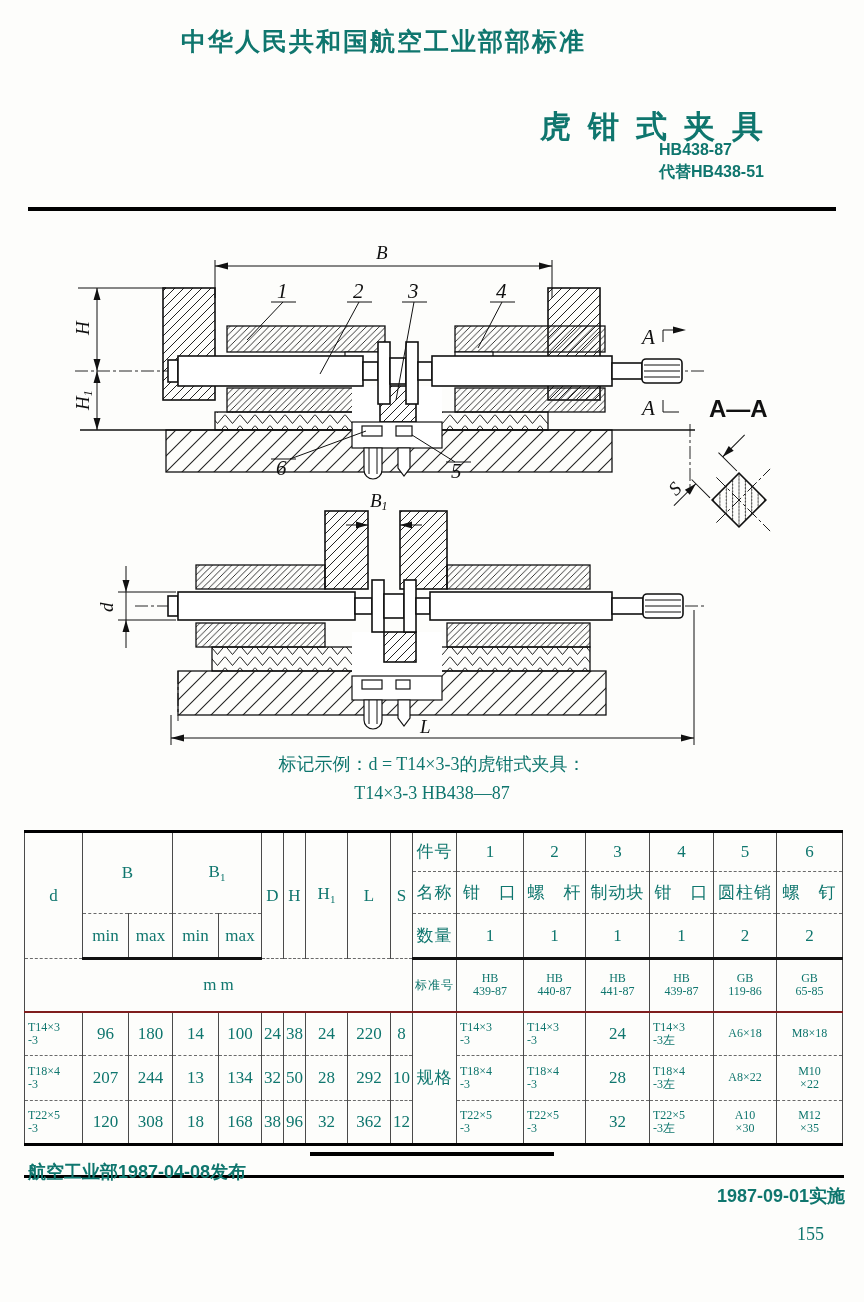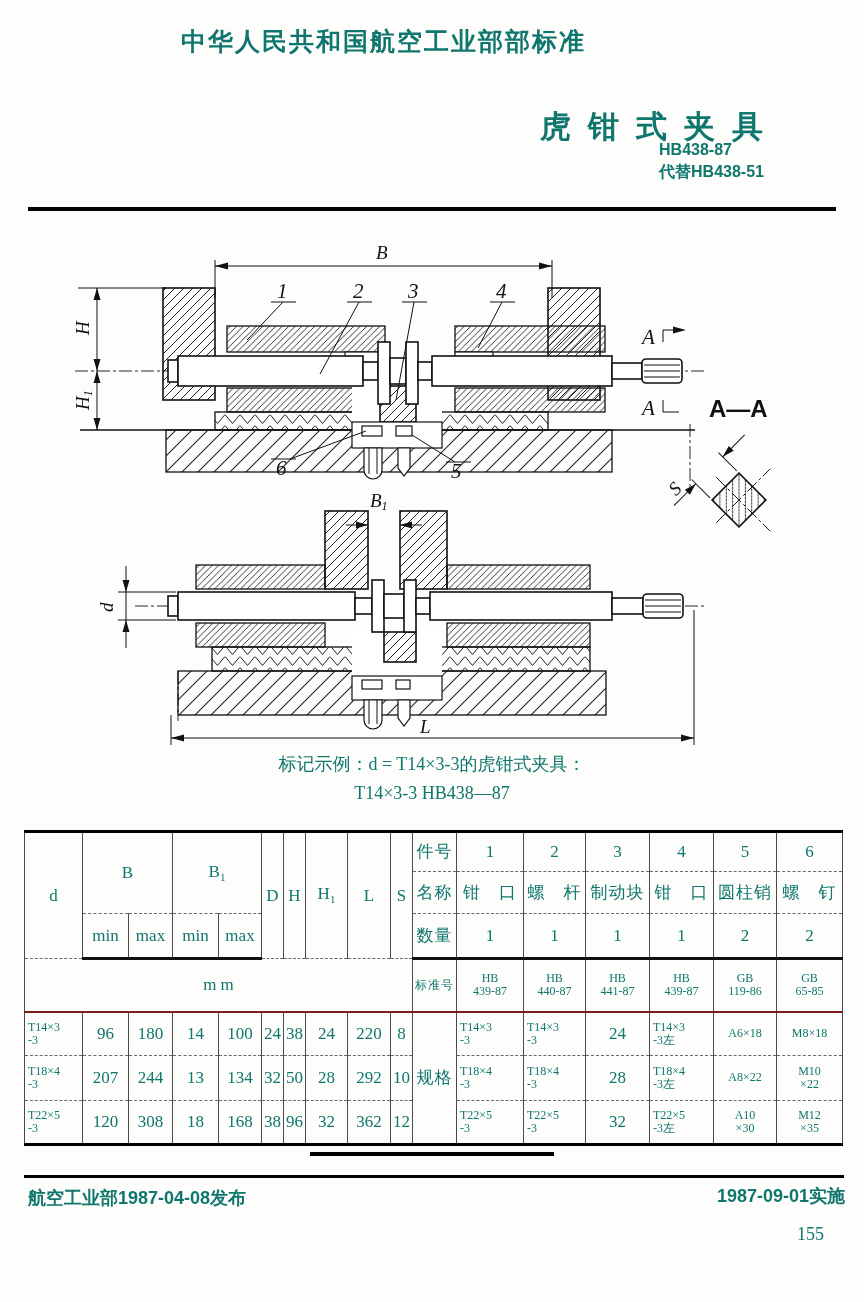--- a/index.html
+++ b/index.html
@@ -26,21 +26,21 @@
   table{border:1px solid #4a4a4a;border-top:3px solid #000;border-bottom:3px solid #000;}
   tr.qty-row td{border-bottom:3px solid #111;}
   tr.std-row td{border-bottom:2px solid #7f1d1d;}
   td.lft{text-align:left;padding-left:3px;margin-left:40px;}
   td.cjk{font-size:17px;letter-spacing:1px;}
   td.small{font-size:12px;line-height:1.1;}
   .sub{font-size:11px;}
   .h1r{height:40px}.h2r{height:42px}.h3r{height:45px}.h4r{height:53px}
   .h5r{height:44px}.h6r{height:45px}.h7r{height:44px}
   
-  #footer-issued{top:1186px;left:28px;font-family:"Liberation Sans",sans-serif;font-weight:bold;font-size:18px;}
+  #footer-issued{top:1160px;left:28px;font-family:"Liberation Sans",sans-serif;font-weight:bold;font-size:18px;}
   #footer-effective{top:1184px;right:19px;font-family:"Liberation Sans",sans-serif;font-weight:bold;font-size:18px;}
   #page-num{top:1224px;right:40px;font-size:18px;}
   
   .ol{fill:#fff;stroke:#111;stroke-width:1.6;}
   .ol2{fill:#fff;stroke:#111;stroke-width:1.2;}
   .hp{fill:url(#ph);stroke:#111;stroke-width:1.6;}
   .hd{fill:url(#pd);stroke:#111;stroke-width:1.3;}
   .hc{fill:url(#pc);stroke:#111;stroke-width:1.3;}
   .hg{fill:url(#pg);stroke:#111;stroke-width:1.3;}
   .thin{stroke:#111;stroke-width:1;fill:none;}

